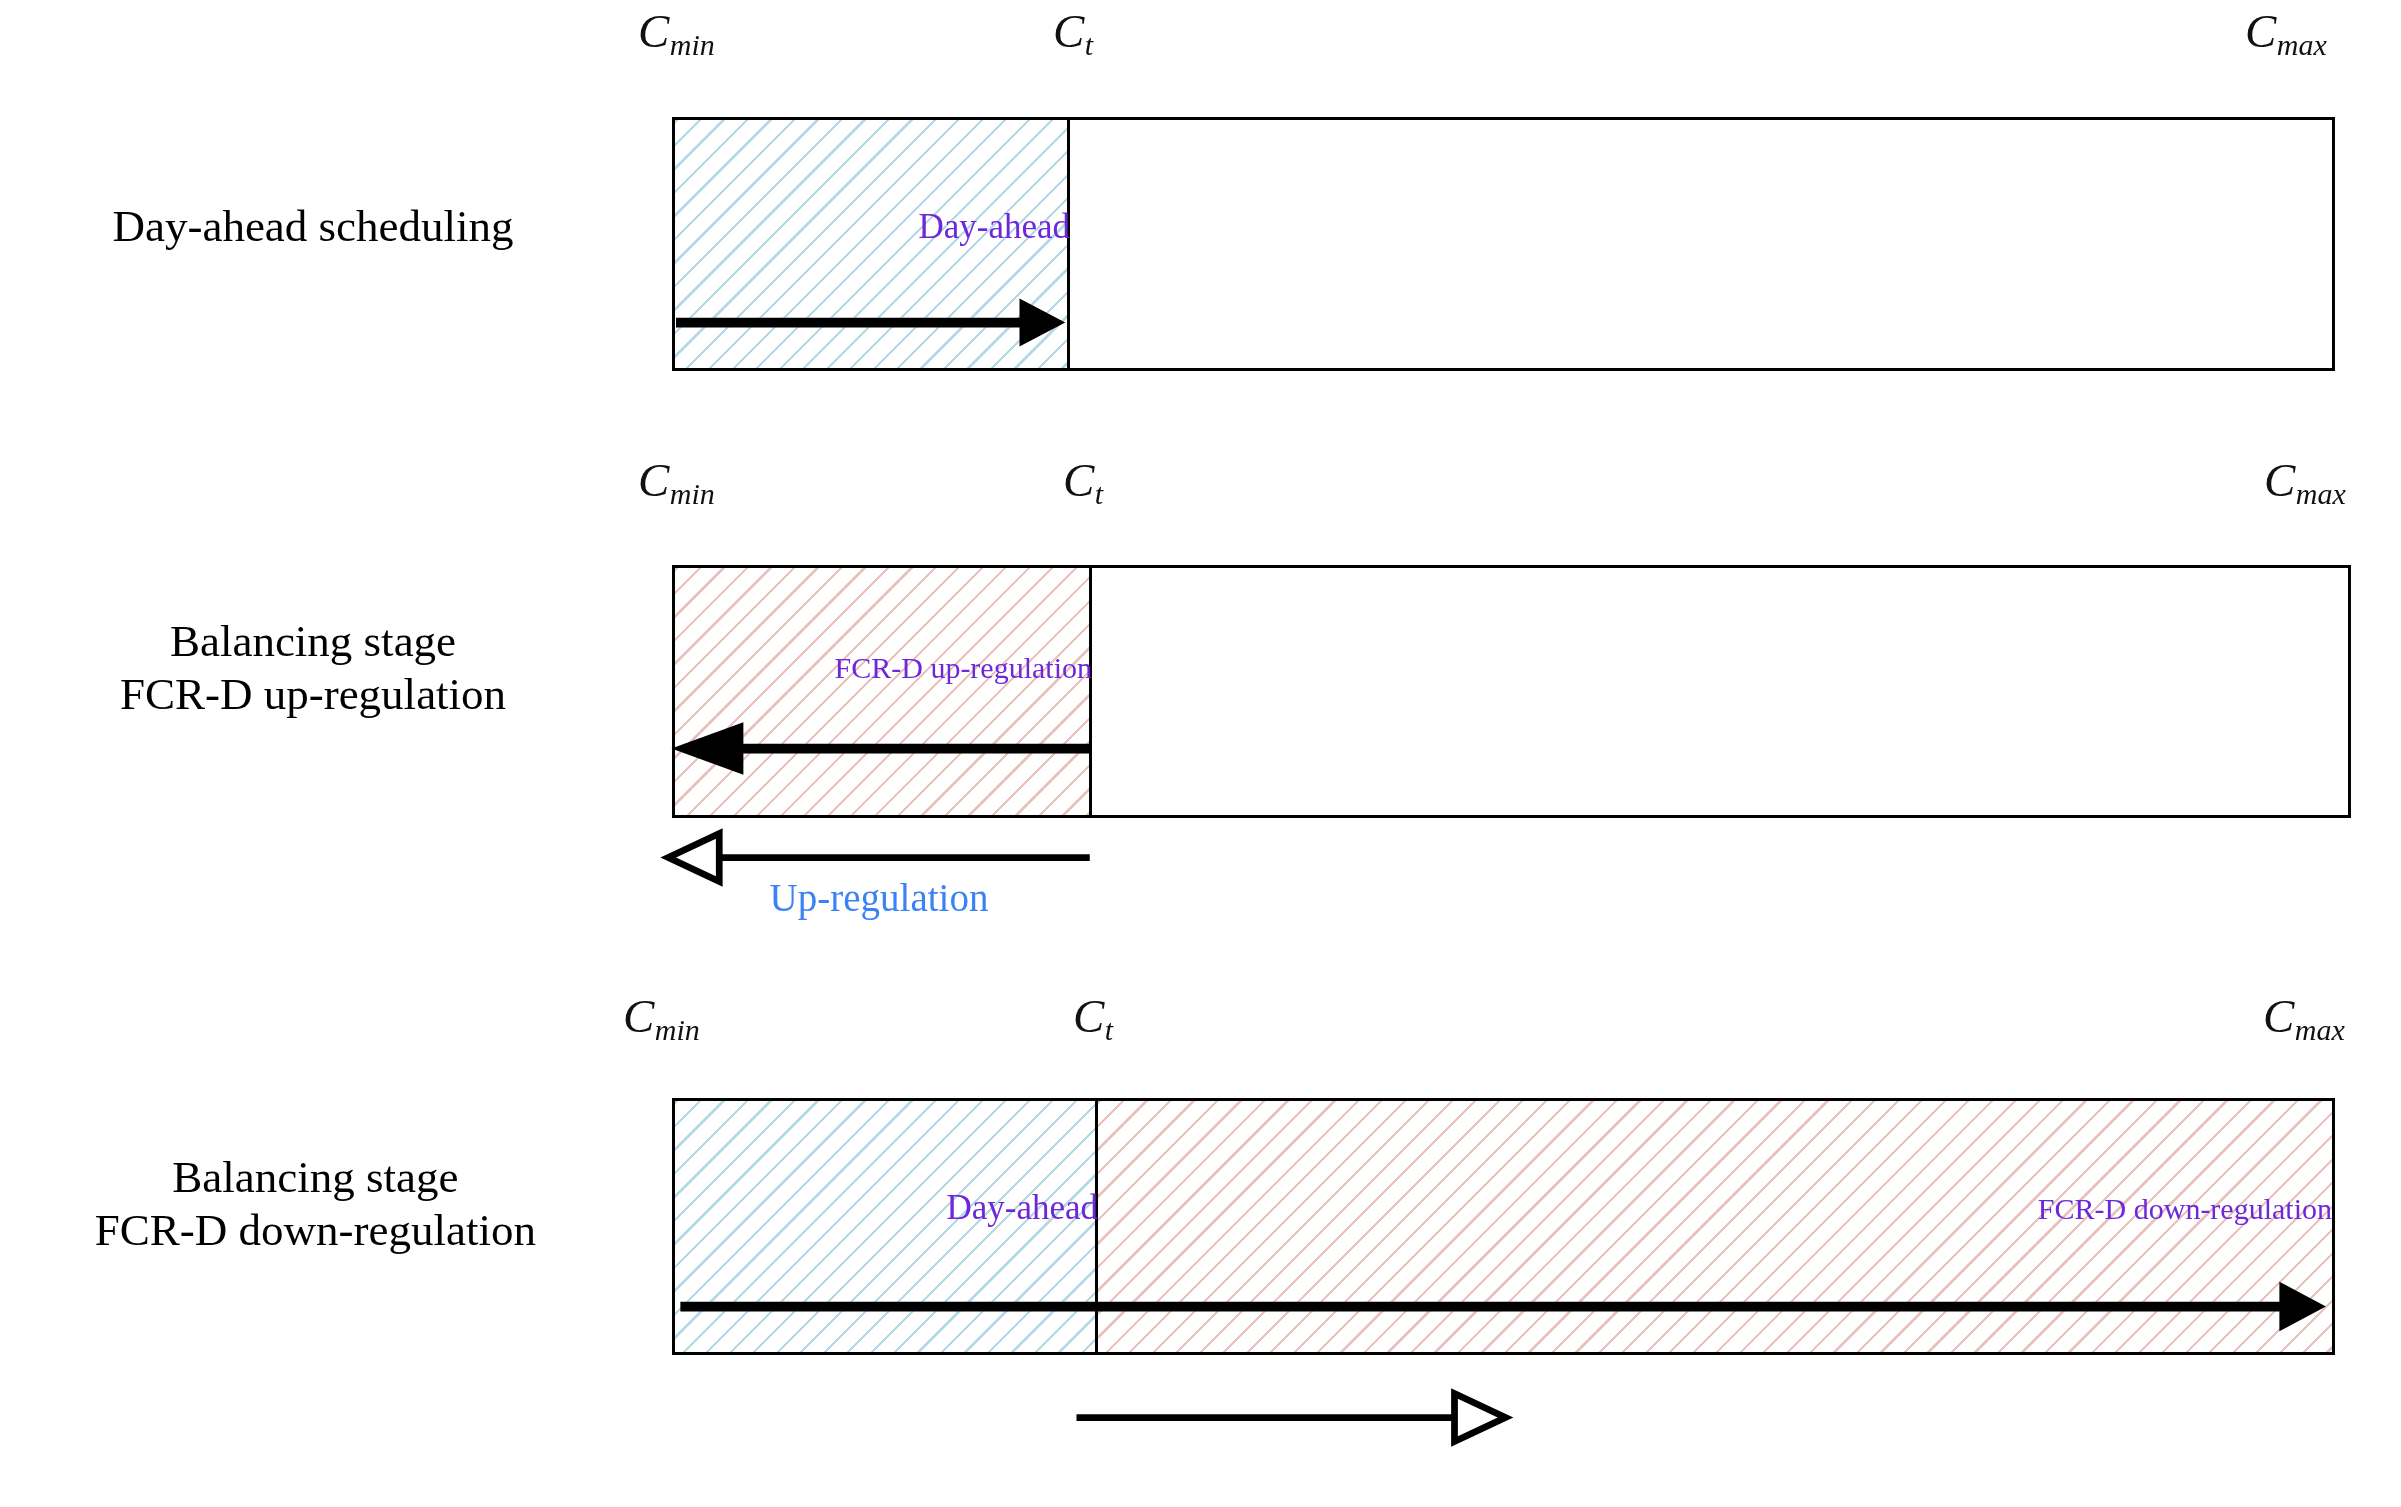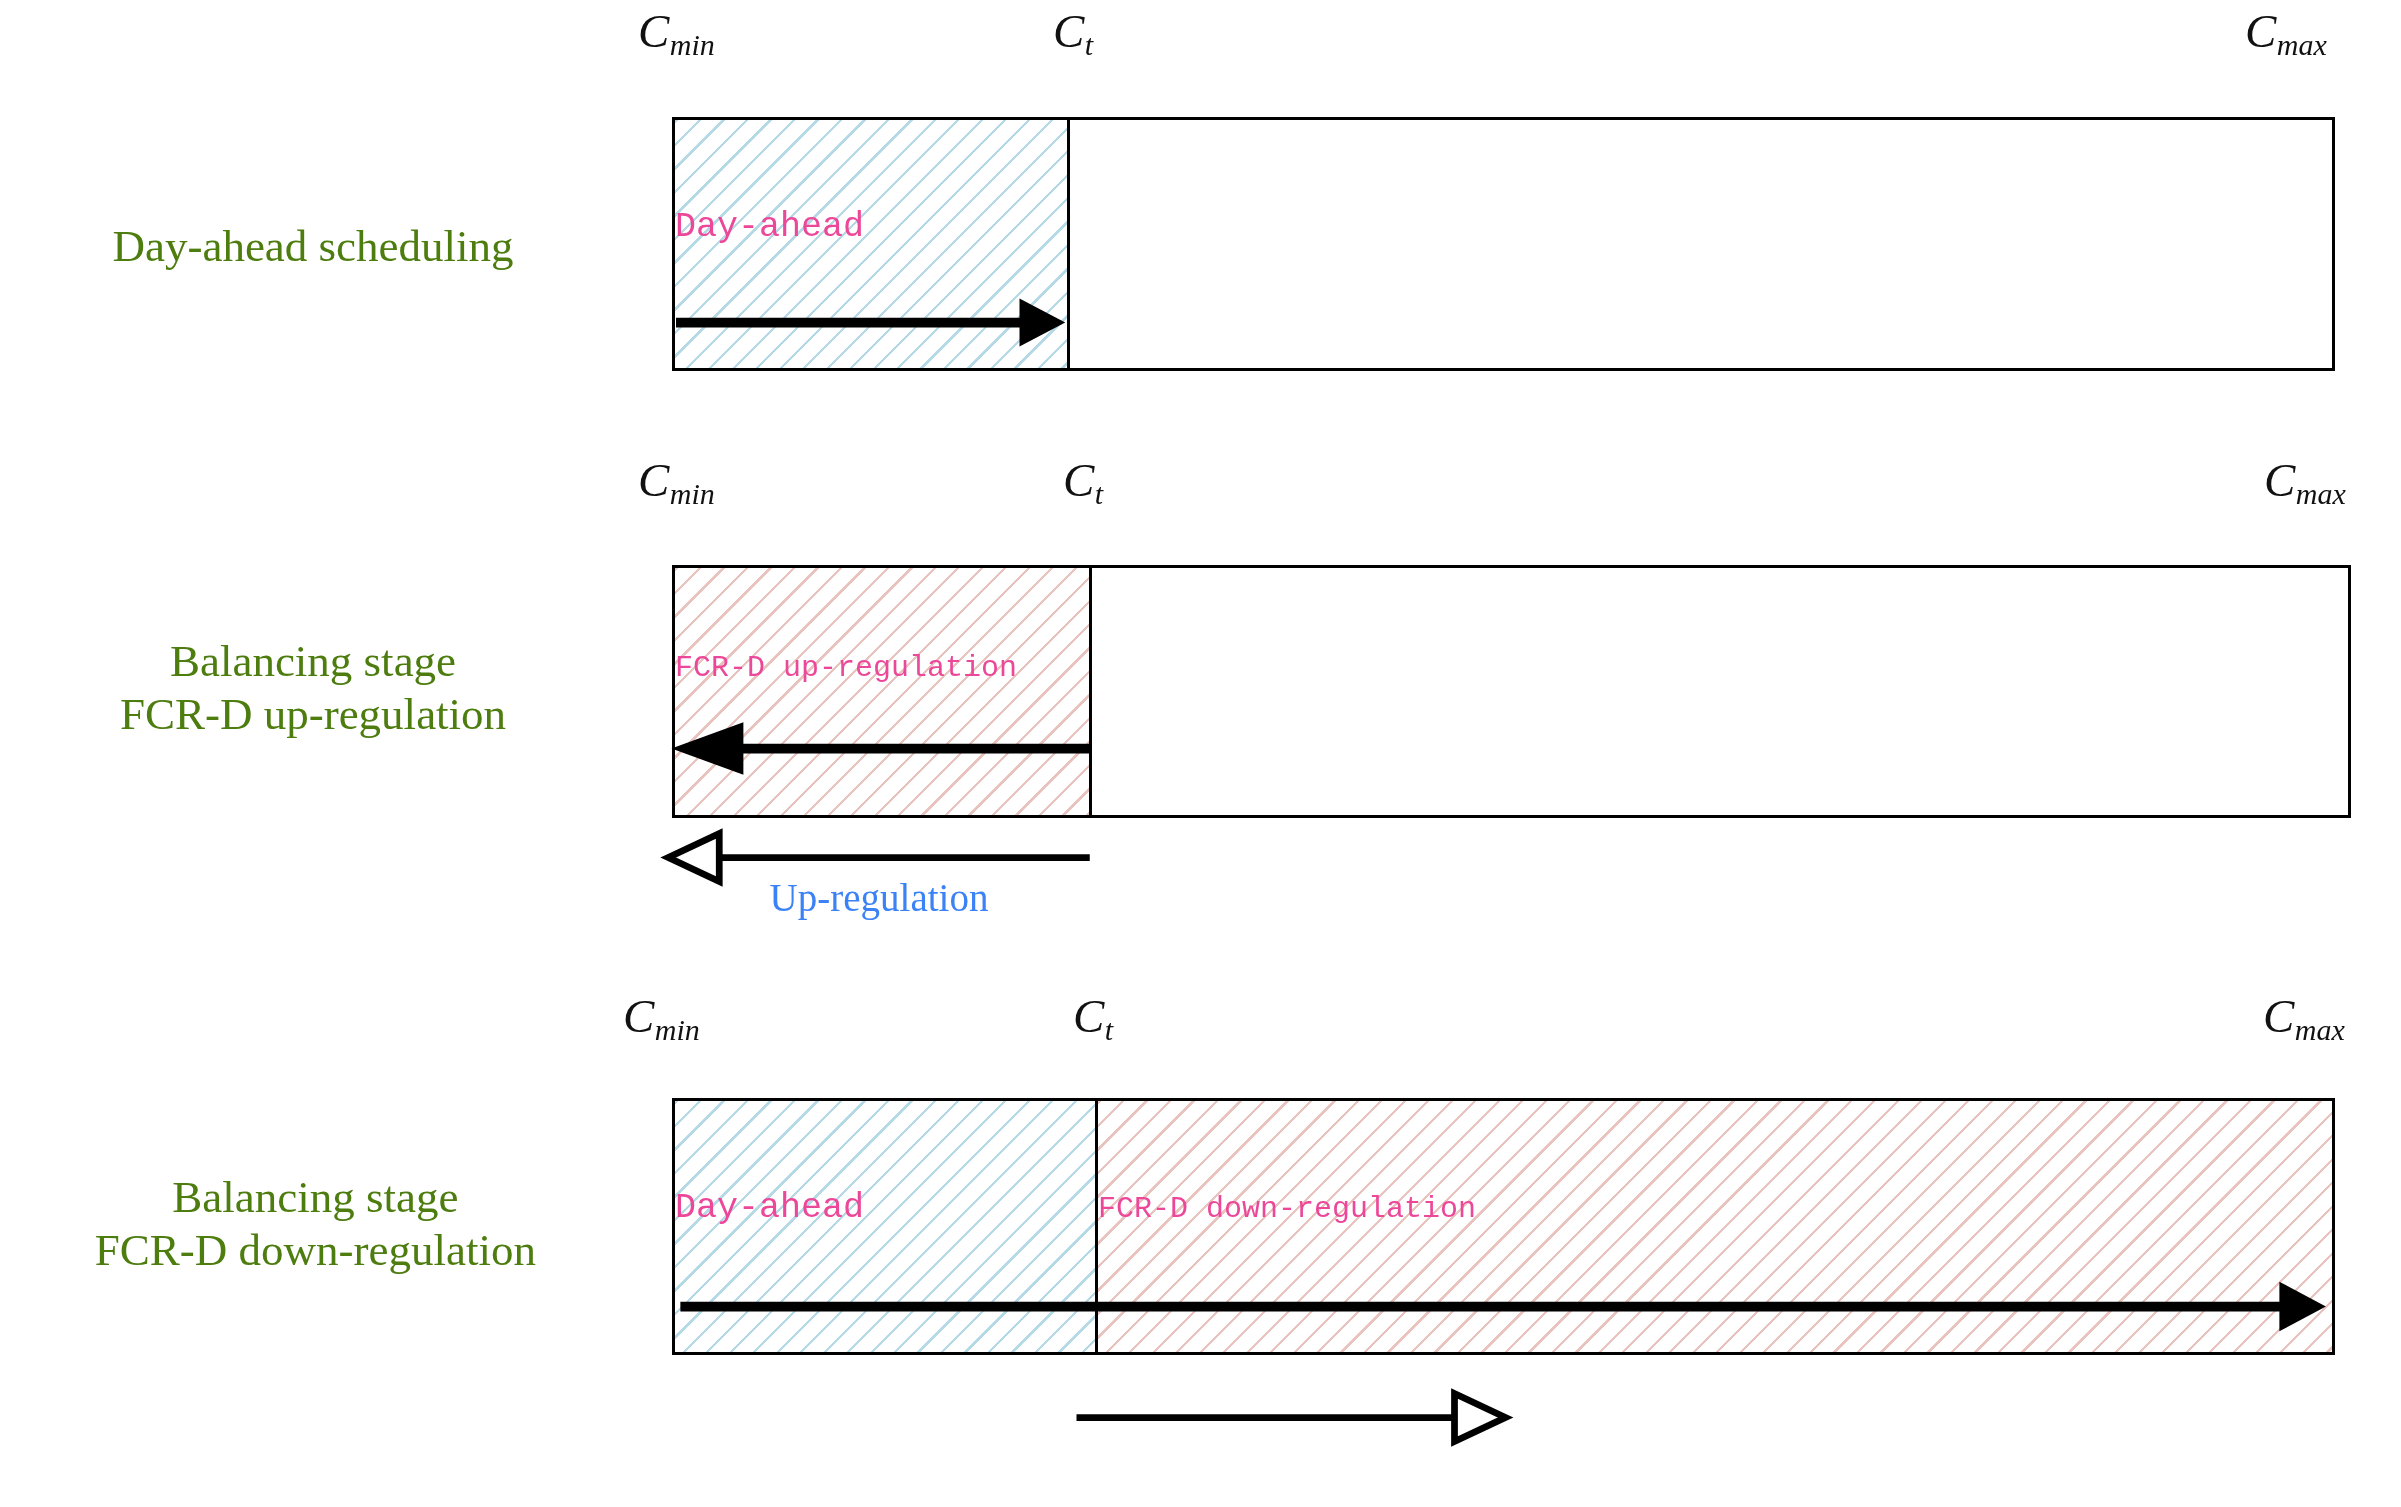--- a/index.html
+++ b/index.html
@@ -4,21 +4,21 @@
 <style>
   html,body{margin:0;padding:0;background:#fff;}
   body{width:2401px;height:1507px;position:relative;overflow:hidden;
        font-family:"Liberation Serif","DejaVu Serif",serif;color:#000;}
   #stage{position:absolute;left:0;top:0;width:2401px;height:1507px;}
 
   
   .row-label{
     position:absolute;text-align:center;line-height:1.18;
     font-size:45px;font-family:"Liberation Serif","DejaVu Serif",serif;
-    color:#4d7c0f;white-space:pre-line;margin-top:20px;
+    color:#000000;white-space:pre-line;
   }
 
   
   .tick-label{
     position:absolute;font-style:italic;font-size:47px;
     font-family:"Liberation Serif","DejaVu Serif",serif;
     color:#111;white-space:nowrap;letter-spacing:0.4px;
   }
   .tick-label .sub{font-size:30px;vertical-align:-.28em;font-style:italic;letter-spacing:0;}
 
@@ -35,23 +35,23 @@
   }
   .hatch-red{
     background-color:#ffffff;
     background-image:repeating-linear-gradient(135deg,
         #e9c3bd 0px,#e9c3bd 2.3px,
         rgba(255,255,255,0) 2.3px, rgba(255,255,255,0) 16.6px);
   }
 
   
   .seg-caption{
-    position:absolute;left:0;right:0;text-align:left;
-    font-size:35px;font-family:Liberation Mono, monospace;
-    color:#ec4899;white-space:nowrap;
+    position:absolute;left:0;right:0;text-align:right;
+    font-size:35px;font-family:Liberation Serif, serif;
+    color:#6d28d9;white-space:nowrap;
   }
   .seg-caption.small{font-size:30px;}
 
   
   .arrow-svg{position:absolute;overflow:visible;}
 
   
   .outside-caption{
     position:absolute;text-align:center;font-size:39px;
     font-family:"Liberation Serif","DejaVu Serif",serif;color:#3b82f6;white-space:nowrap;

